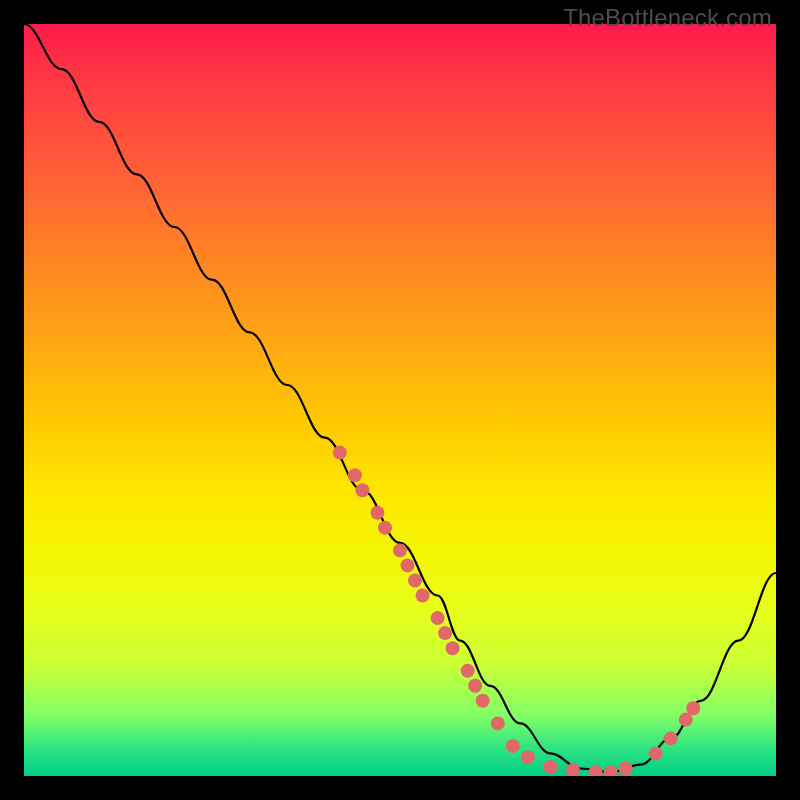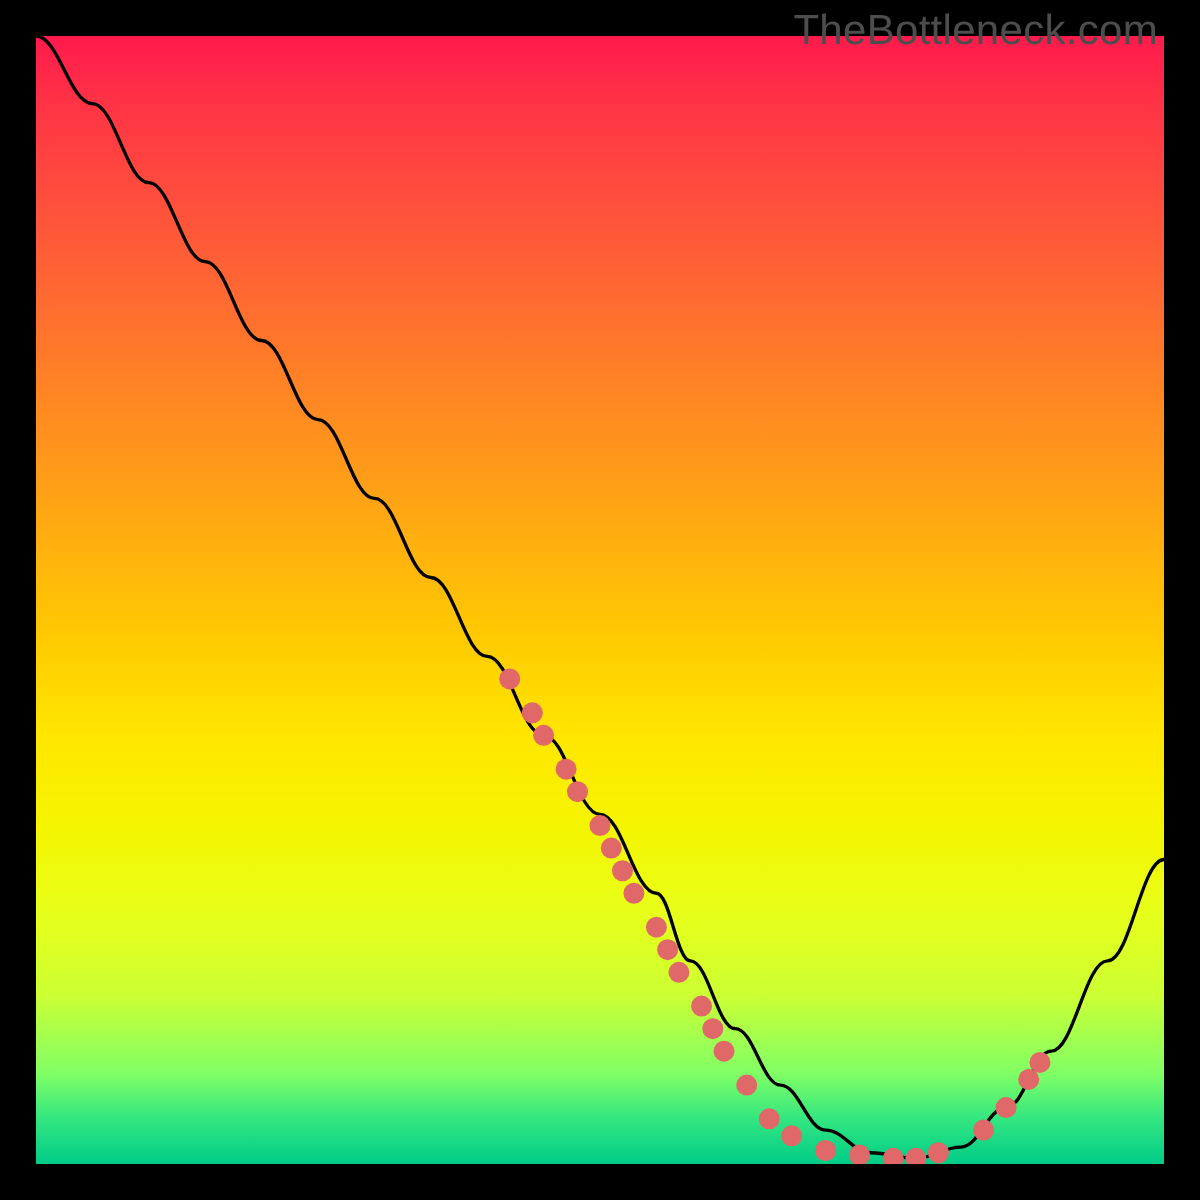--- a/index.html
+++ b/index.html
@@ -34,21 +34,21 @@
       #80ff66 92%,
       #33e680 96%,
       #00cc88 100%
     );
   }
   .watermark {
     position: absolute;
     top: 4px;
     right: 28px;
     color: #4d4d4d;
-    font-size: 28px;
+    font-size: 24px;
     font-weight: 500;
     letter-spacing: 0.2px;
     user-select: none;
   }
   svg {
     position: absolute;
     left: 0;
     top: 0;
   }
 </style>

